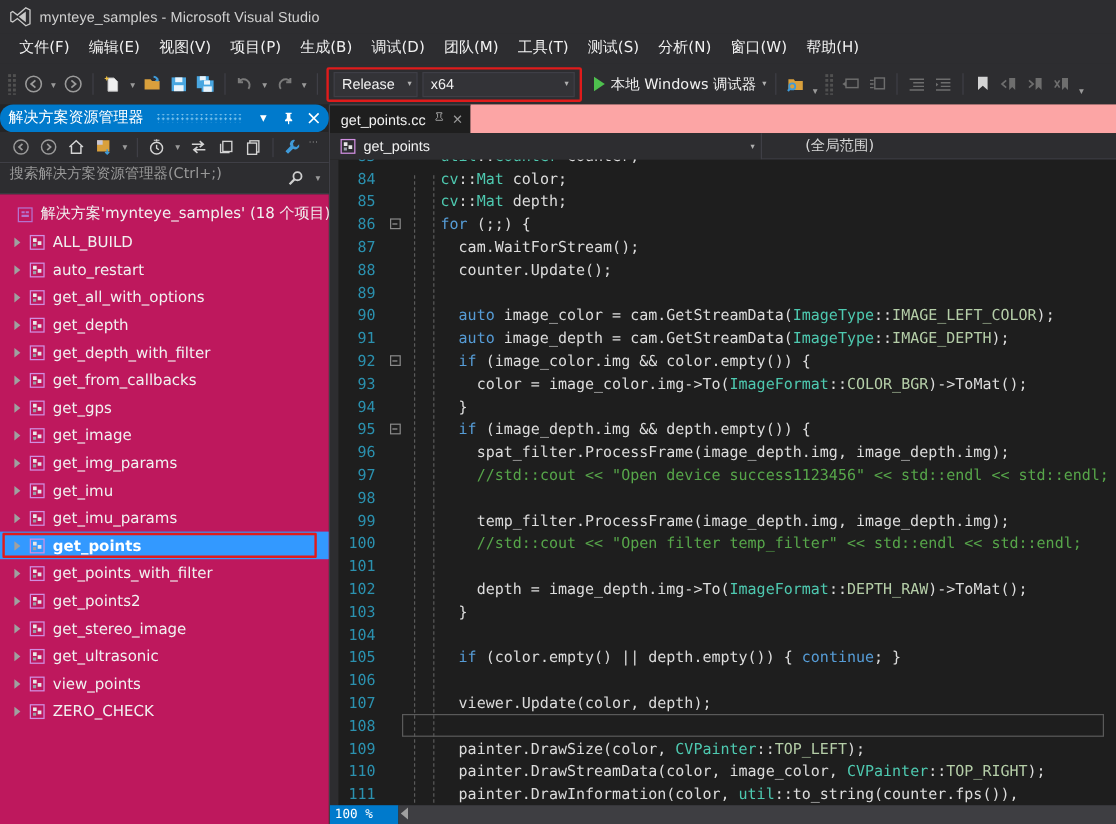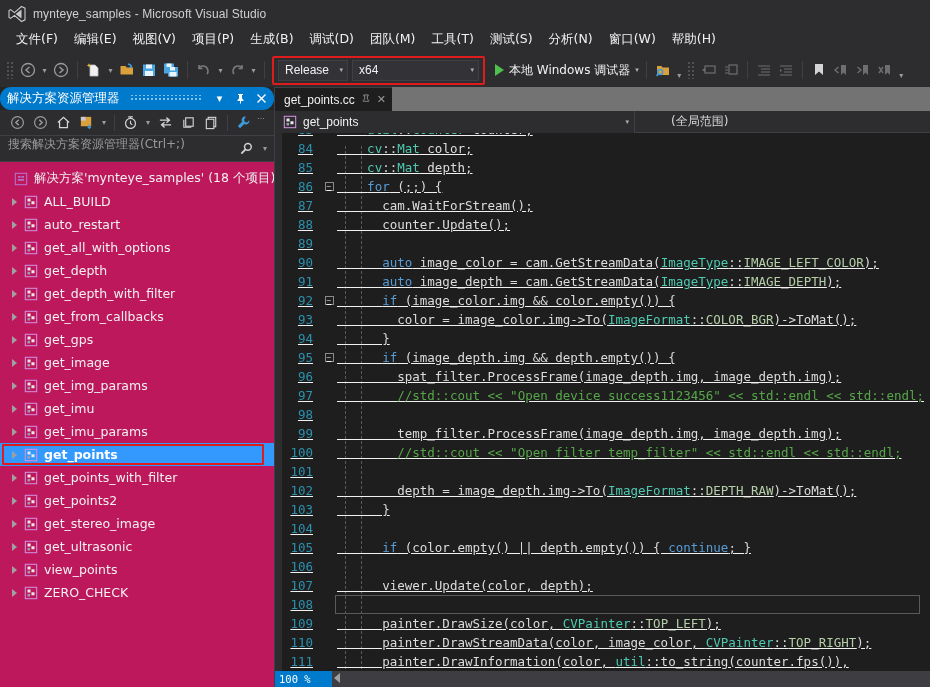--- a/index.html
+++ b/index.html
@@ -135,21 +135,21 @@
 
   .trow.selected { background:#3399ff; }
   .trow.selected .tlabel { font-weight:bold; color:#fff; }
   .sel-outline {
     position:absolute; left:2px; top:1px; width:262px; height:21px;
     border:2px solid #e01b1b; border-radius:1px; pointer-events:none;
   }
 
   
   .editor-pane { width:655px; height:600px; display:flex; flex-direction:column; background:#1e1e1e;}
-  .tabstrip { height:24px; background:#737373; display:flex; align-items:flex-end; }
+  .tabstrip { height:24px; background:#fca5a5; display:flex; align-items:flex-end; }
   .tab {
     height:24px; background:#1e1e1e; color:#f1f1f1; font-size:12px;
     display:flex; align-items:center; padding:0 6px 0 9px; gap:6px;
     border-top:1px solid #3f3f46;
   }
   .tab .tname { white-space:nowrap; }
   .tab .tpin, .tab .tclose { color:#9a9a9a; font-size:11px; }
 
   .scopebar {
     height:22px; background:#2d2d30; display:flex; align-items:center;
@@ -167,21 +167,21 @@
     font-family:"DejaVu Sans","Liberation Sans",sans-serif;
   }
 
   .code-area {
     flex:1 1 auto; position:relative; background:#1e1e1e; overflow:hidden;
     font-family:"DejaVu Sans Mono","Liberation Mono",monospace;
     font-size:12.5px; line-height:19px;
   }
   .track { position:absolute; left:0; top:0; width:7px; height:100%; background:#2d2d30; }
   .code-rows { position:absolute; left:0; top:-13px; width:100%; }
-  .crow { height:19px; display:flex; align-items:center; white-space:pre;text-decoration:underline; }
+  .crow { height:19px; display:flex; align-items:center; white-space:pre; }
   .ln {
     width:46px; flex:0 0 auto; text-align:right; padding-right:8px;
     color:#2b91af; font-size:12.5px;
   }
   .glyph {
     width:16px; flex:0 0 auto; display:flex; align-items:center; justify-content:center;
     position:relative; height:19px;
   }
   .fold {
     width:9px;height:9px; border:1px solid #8a8a8a; color:#c8c8c8;

